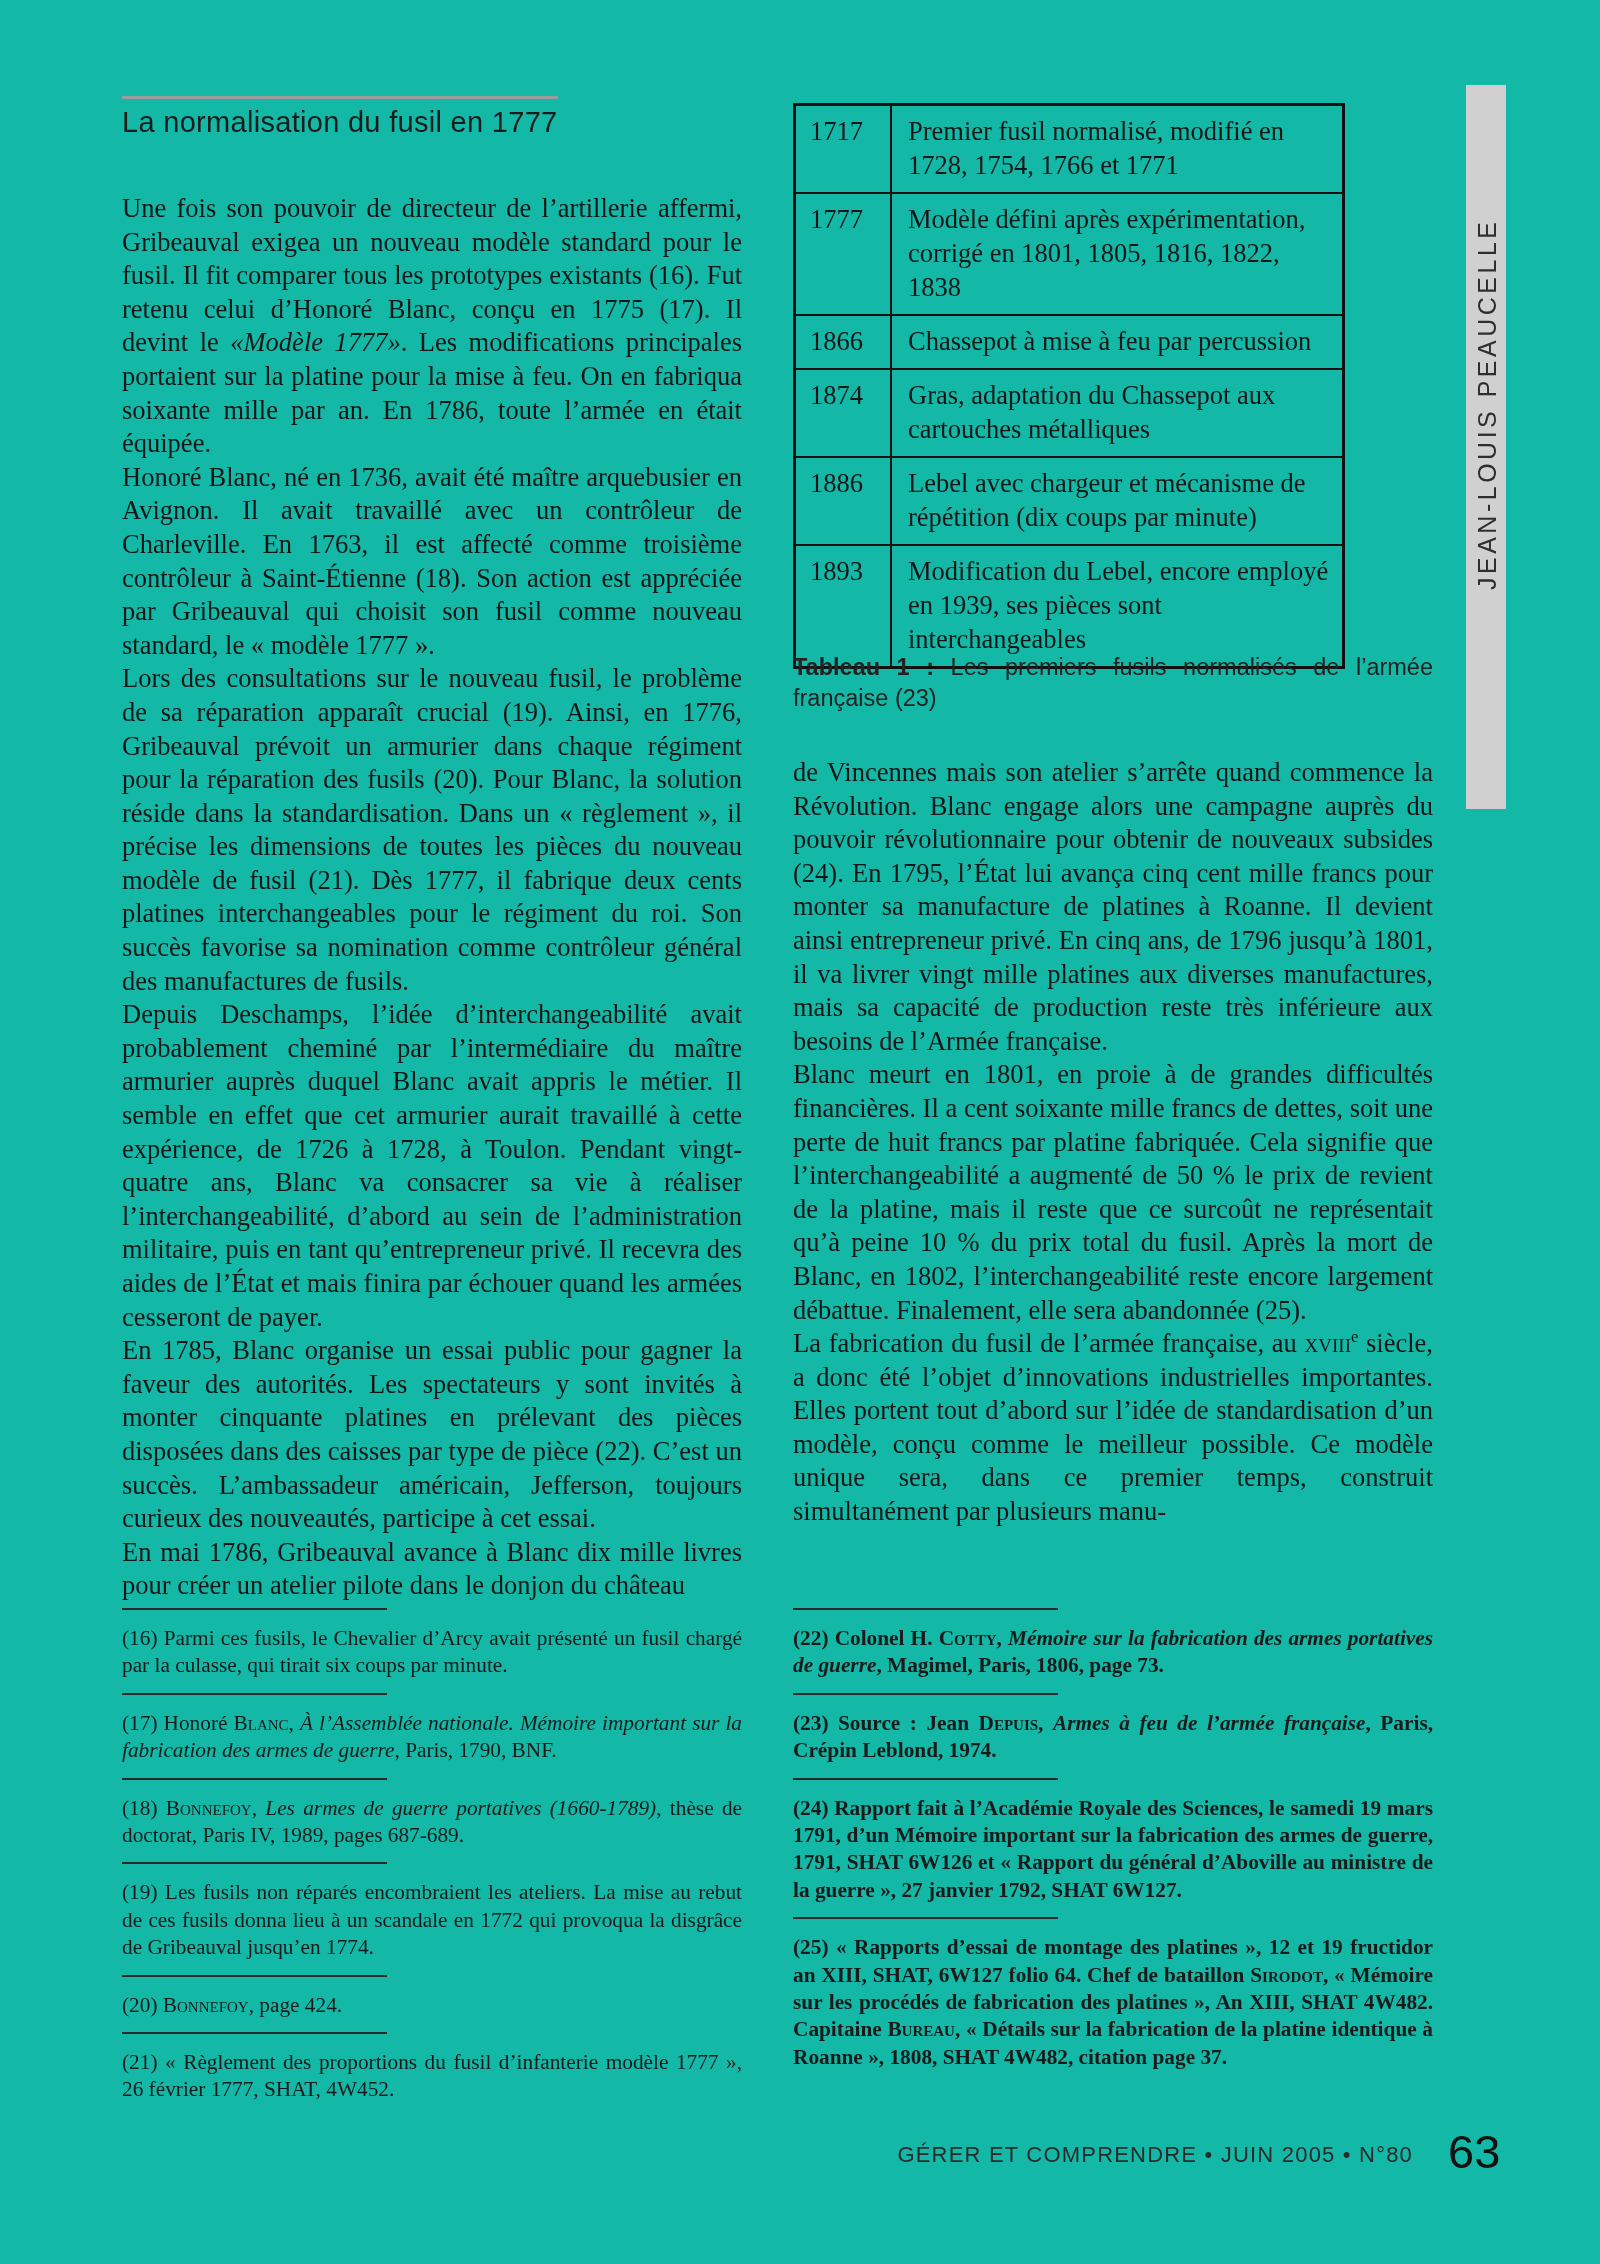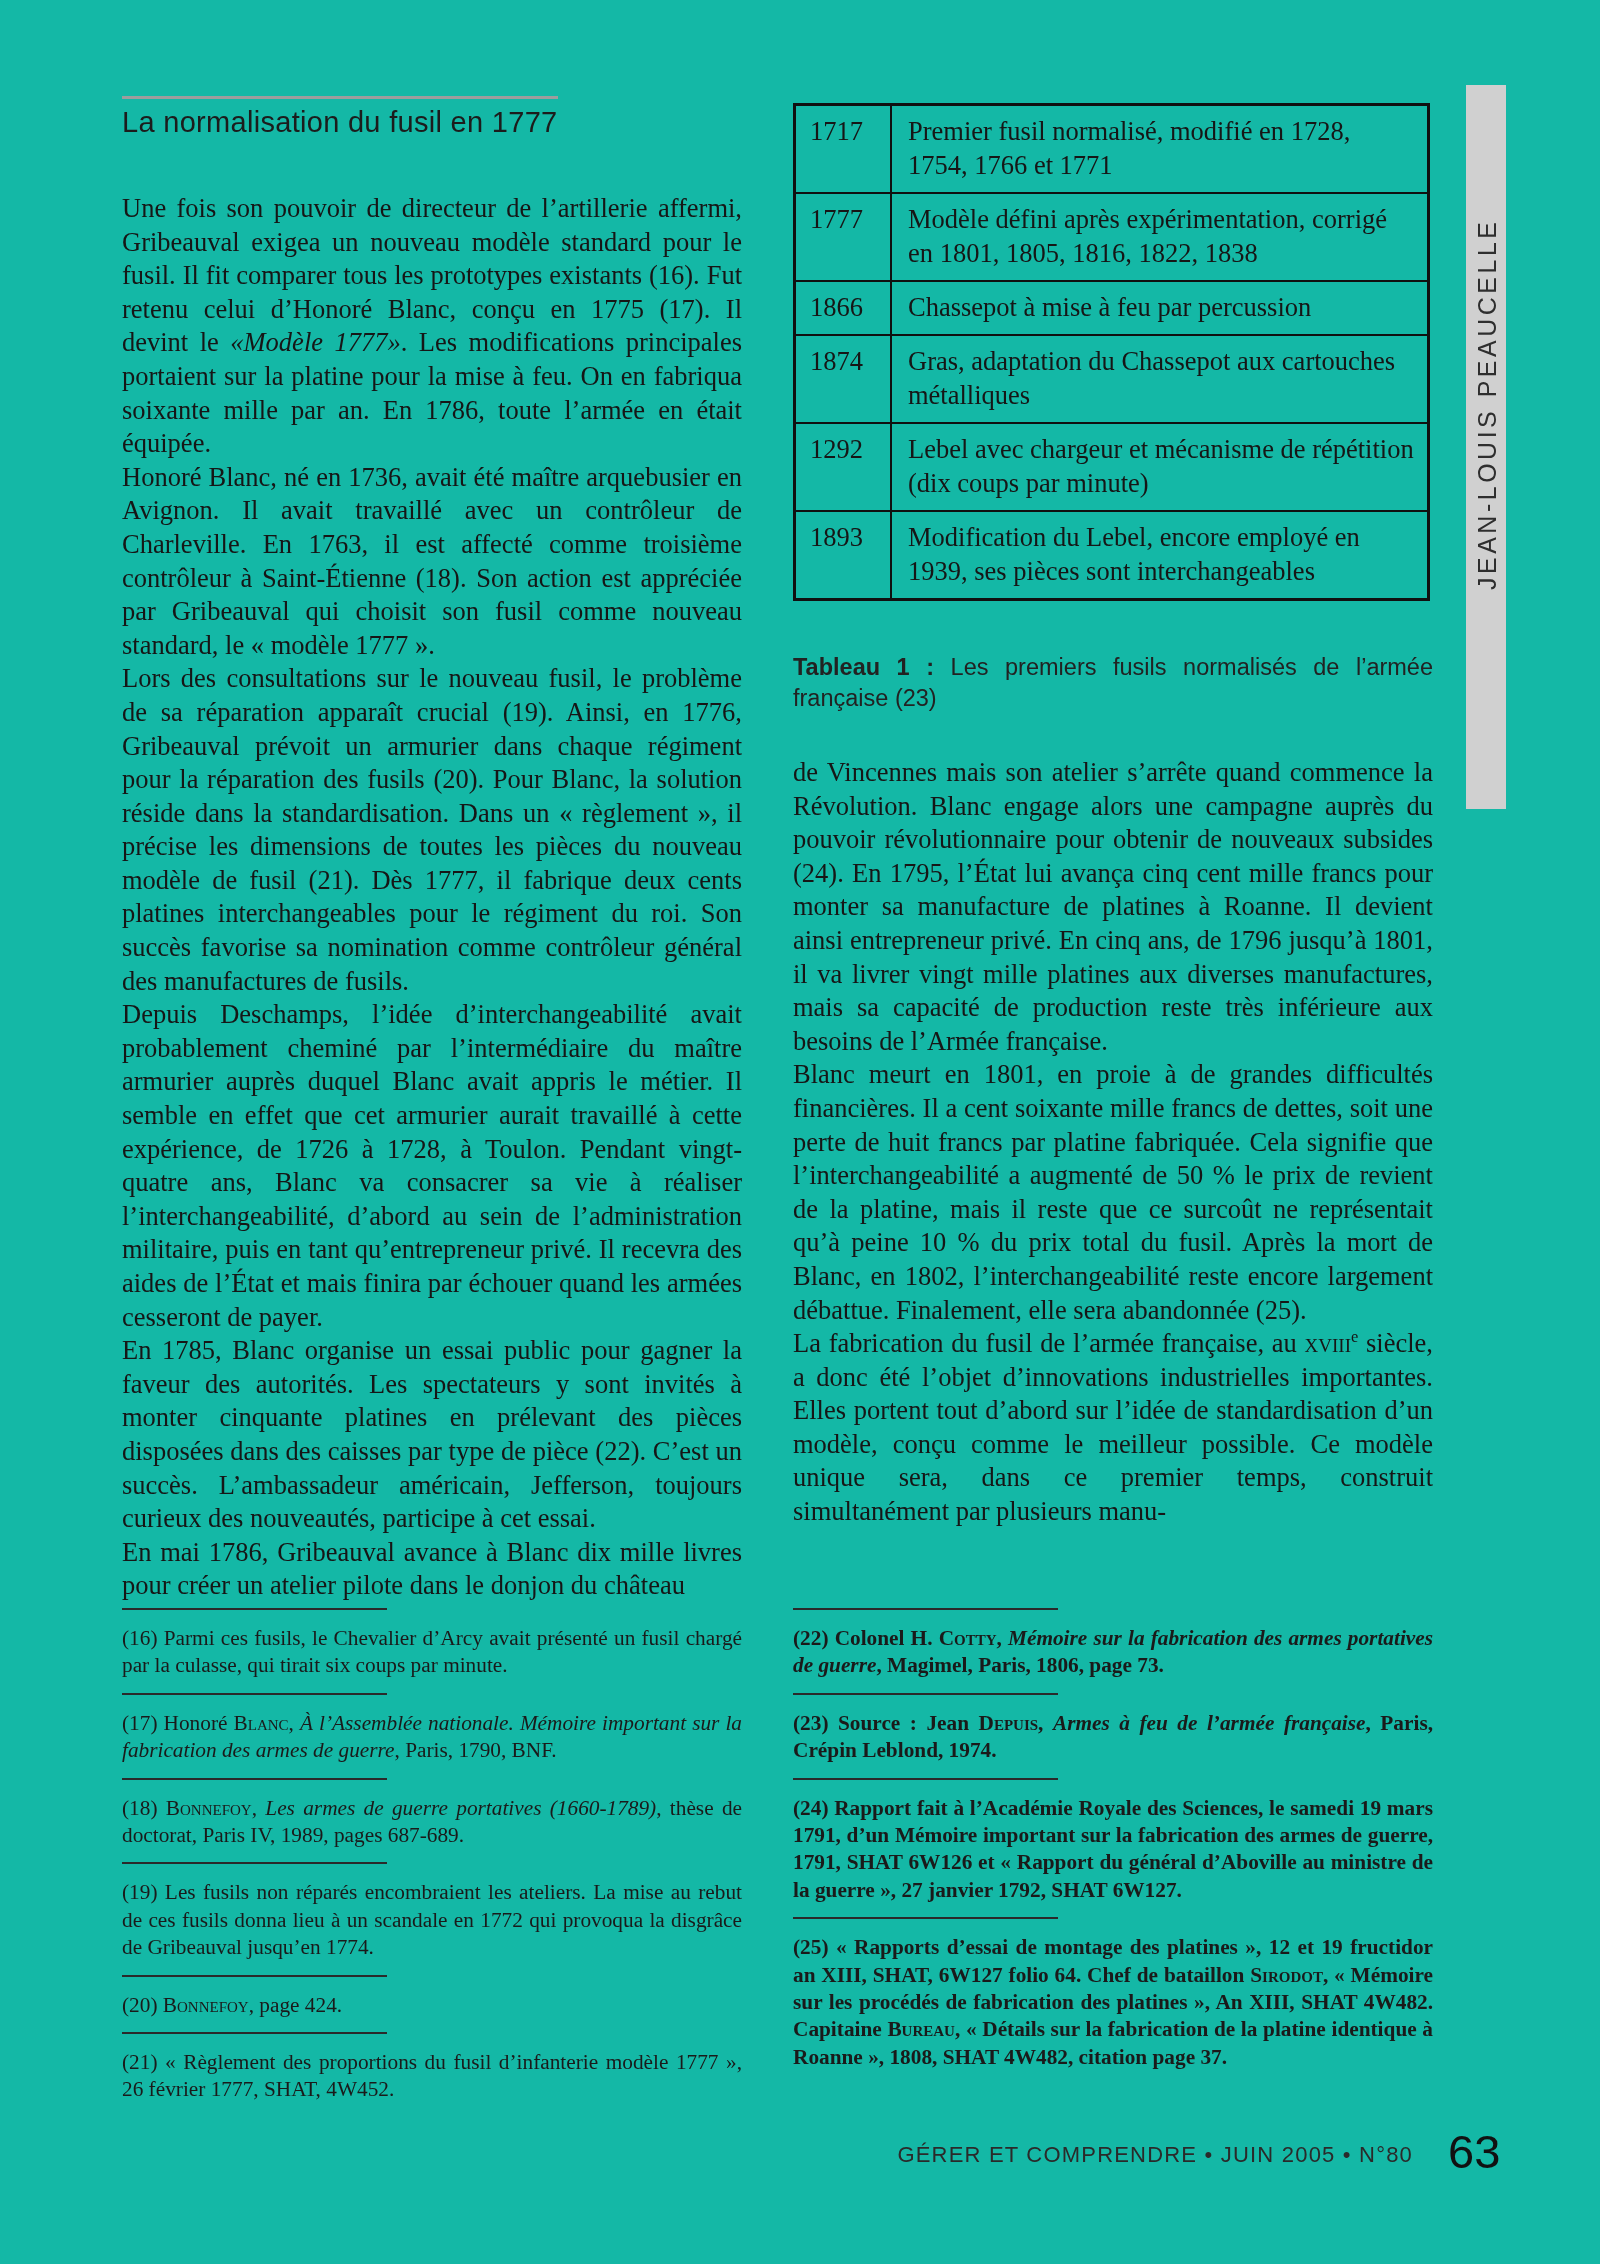--- a/index.html
+++ b/index.html
@@ -21,21 +21,21 @@
   .body-col.right { left:793px; top:756px; width:640px; }
   p.para {
     margin:0; font-size:26.5px; line-height:33.6px; text-align:justify;
     color:#161616;
   }
   .i  { font-style:italic; }
   .sc { font-variant:small-caps; }
   .sup{ vertical-align:super; font-size:.62em; line-height:0; }
   
   table.rifle-table {
-    position:absolute; left:793px; top:103px; width:637px;
+    position:absolute; left:793px; top:103px; width:552px;
     border-collapse:collapse; border:3px solid #101010;
   }
   table.rifle-table td {
     border:2px solid #101010; vertical-align:top;
     font-size:26.5px; line-height:34px; color:#161616;
   }
   td.year-cell { width:76px; padding:8px 4px 10px 14px; }
   td.desc-cell { padding:8px 12px 10px 16px; }
   .table-caption {
     position:absolute; left:793px; top:606px; width:640px;
@@ -99,21 +99,21 @@
         </tr>
         <tr>
           <td class="year-cell">1866</td>
           <td class="desc-cell">Chassepot à mise à feu par percussion</td>
         </tr>
         <tr>
           <td class="year-cell">1874</td>
           <td class="desc-cell">Gras, adaptation du Chassepot aux cartouches métalliques</td>
         </tr>
         <tr>
-          <td class="year-cell">1292</td>
+          <td class="year-cell">1886</td>
           <td class="desc-cell">Lebel avec chargeur et mécanisme de répétition (dix coups par minute)</td>
         </tr>
         <tr>
           <td class="year-cell">1893</td>
           <td class="desc-cell">Modification du Lebel, encore employé en 1939, ses pièces sont interchangeables</td>
         </tr>
       </tbody>
   </table>
 
   <div class="table-caption">

